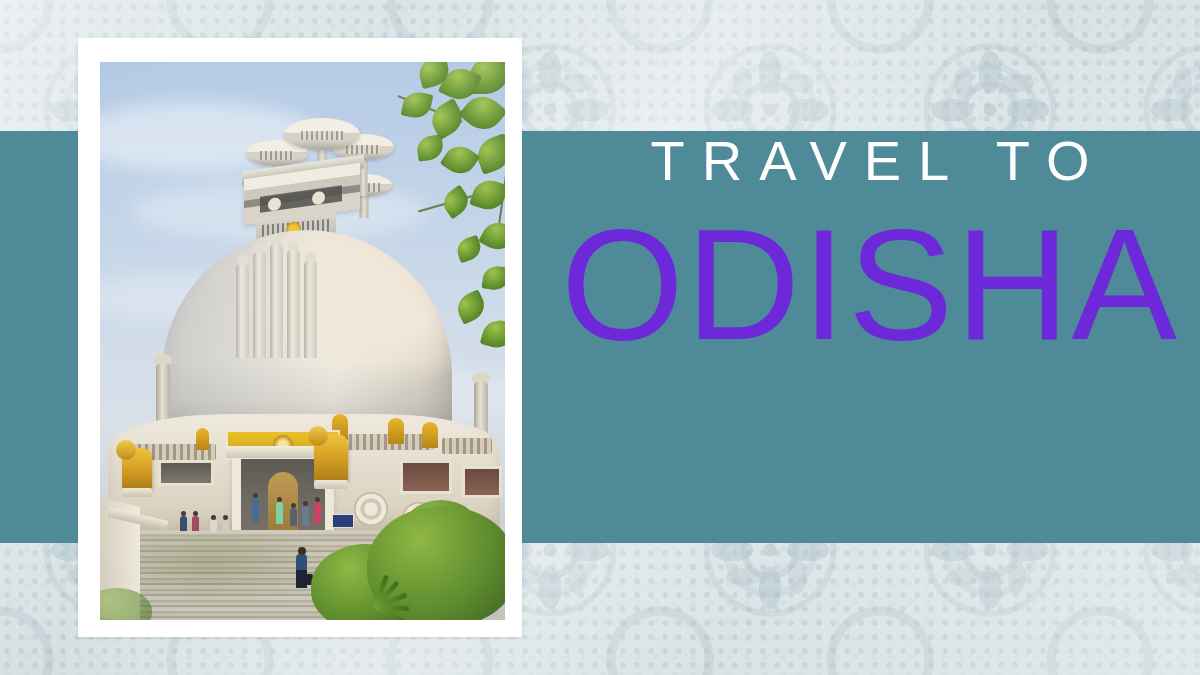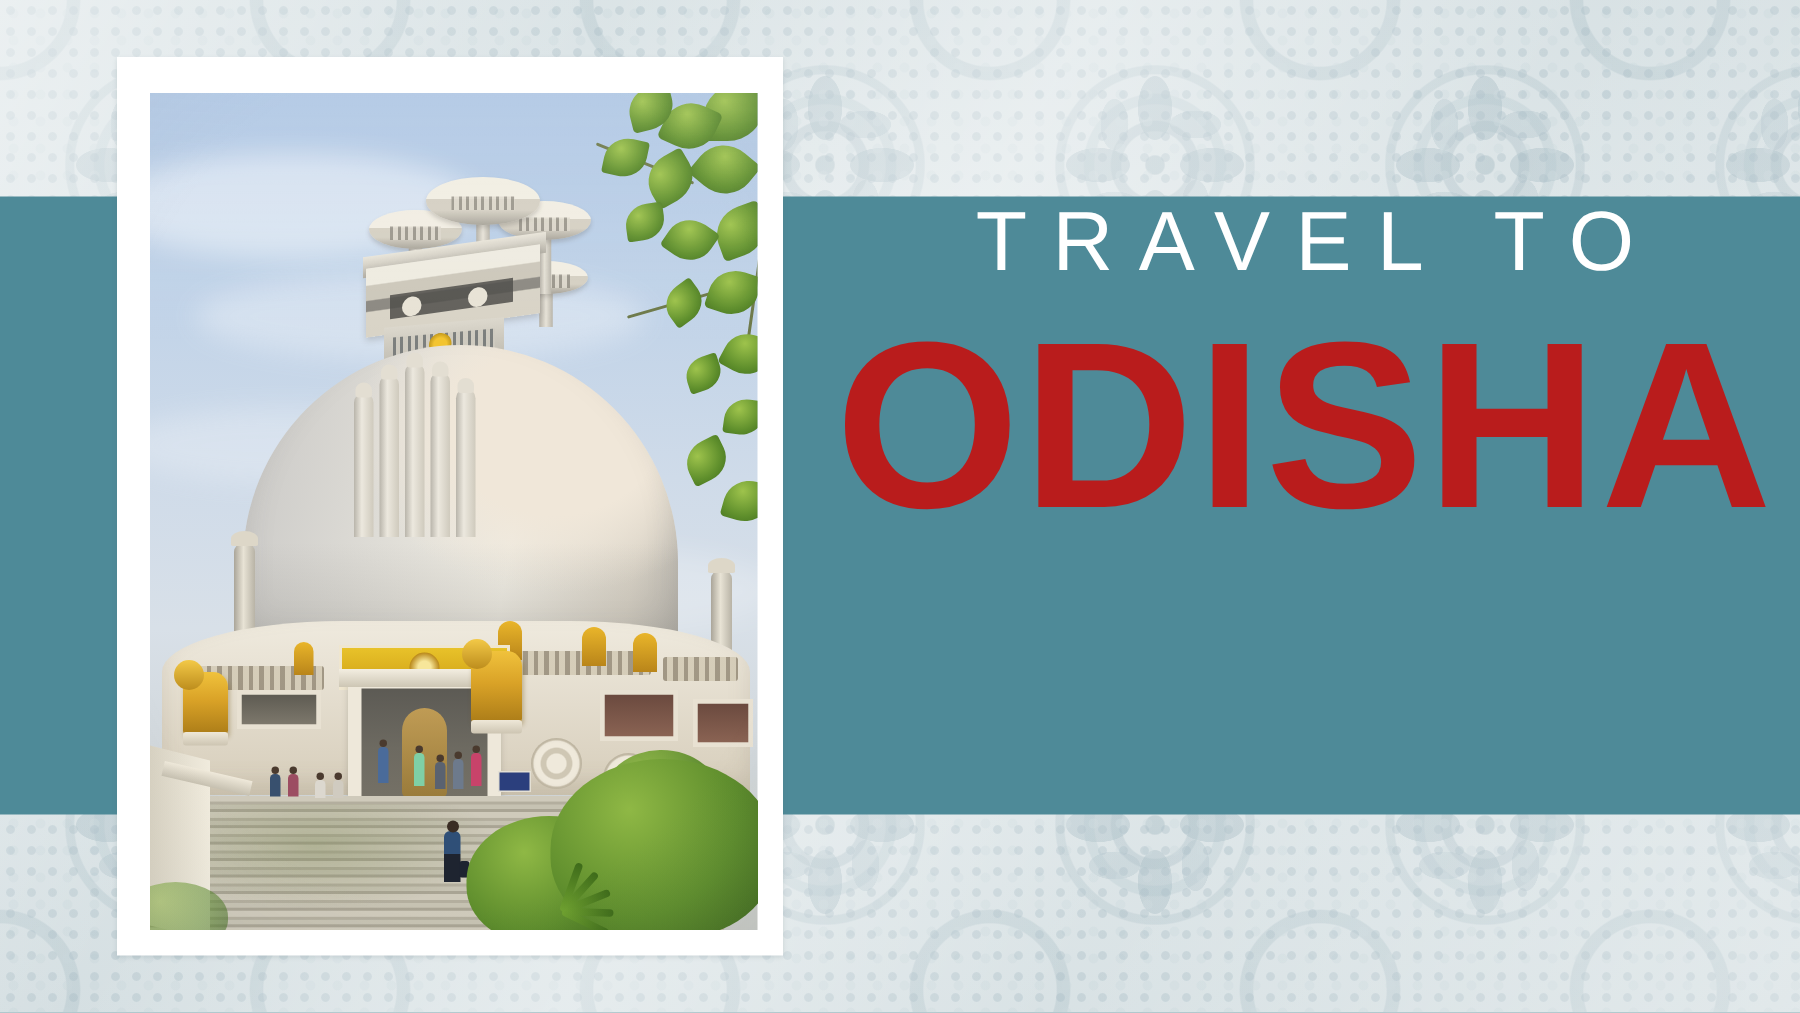--- a/index.html
+++ b/index.html
@@ -68,21 +68,21 @@
     position:absolute;left:540px;top:131px;width:660px;height:532px;
     display:flex;flex-direction:column;align-items:center;justify-content:flex-start;
     padding-top:2px;box-sizing:border-box;
   }
   .kicker{
     color:#ffffff;font-size:56px;line-height:1;font-weight:300;
     letter-spacing:17px;text-indent:17px;white-space:nowrap;
     font-family:"Liberation Sans", sans-serif;
   }
   .headline{
-    color:#b91c1c;font-size:158px;line-height:1;font-weight:700;
+    color:#6d28d9;font-size:158px;line-height:1;font-weight:400;
     letter-spacing:2px;white-space:nowrap;margin-top:16px;
     font-family:"Liberation Sans", sans-serif;
   }
   .tagline{
     color:#ffffff;font-size:33px;line-height:1.33;font-weight:400;
     text-align:center;margin-top:30px;max-width:610px;
     font-family:"Liberation Sans", sans-serif;white-space:pre-line;
   }
 
   

